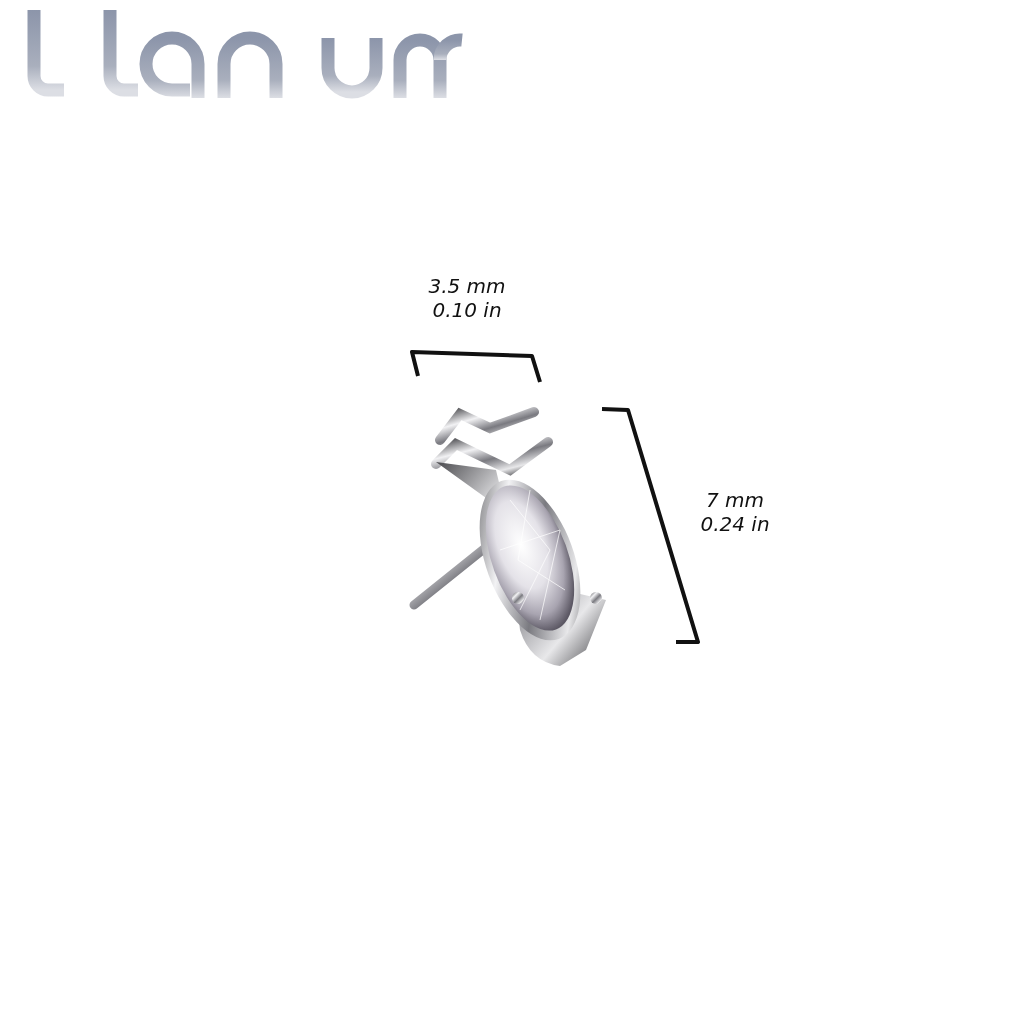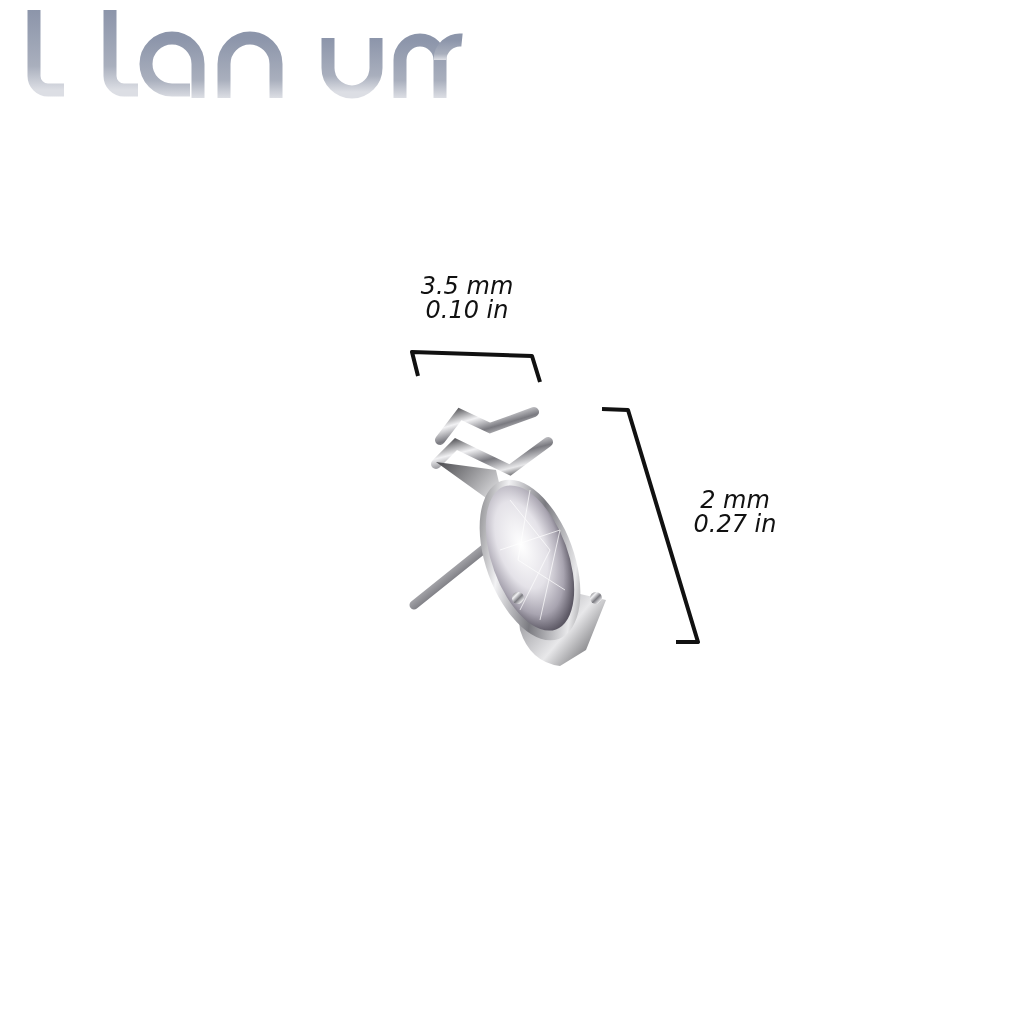--- a/index.html
+++ b/index.html
@@ -2,21 +2,21 @@
 <html><head>
 <meta charset="utf-8">
 <style>
   html, body { margin: 0; padding: 0; }
   body {
     width: 1024px; height: 1024px; background: #ffffff; position: relative; overflow: hidden;
     font-family: "DejaVu Sans", sans-serif;
   }
   .logo { position: absolute; left: 10px; top: 2px; width: 460px; height: 100px; }
   .dim-label {
-    position: absolute; font-style: italic; color: #111; font-size: 24px; line-height: 24px;
+    position: absolute; font-style: italic; color: #111; font-size: 20px; line-height: 24px;
     text-align: center; font-family: "DejaVu Sans", sans-serif;
   }
   .dim-label span { display: block; }
   .w-label { left: 412px; top: 274px; width: 110px; }
   .h-label { left: 690px; top: 488px; width: 90px; }
   svg.overlay { position: absolute; left: 0; top: 0; }
   .product { position: absolute; left: 400px; top: 400px; width: 220px; height: 280px; }
 </style>
 </head>
 <body>
@@ -52,22 +52,22 @@
   </g>
   <text x="-1000" y="-1000">titanium</text>
 </svg>
 
 <div class="dim-label w-label">
   <span>3.5 mm</span>
   <span>0.10 in</span>
 </div>
 
 <div class="dim-label h-label">
-  <span>2 mm</span>
-  <span>0.27 in</span>
+  <span>7 mm</span>
+  <span>0.24 in</span>
 </div>
 
 <svg class="overlay" width="1024" height="1024">
   <path d="M418 376 L412 352 L532 356 L540 382" fill="none" stroke="#111" stroke-width="4" stroke-linejoin="round"></path>
   <path d="M602 409 L628 410 L698 642 L676 642" fill="none" stroke="#111" stroke-width="4" stroke-linejoin="round"></path>
 </svg>
 
 <svg class="product" viewBox="0 0 220 280">
   <defs>
     <linearGradient id="metal" x1="0" y1="0" x2="1" y2="1">

